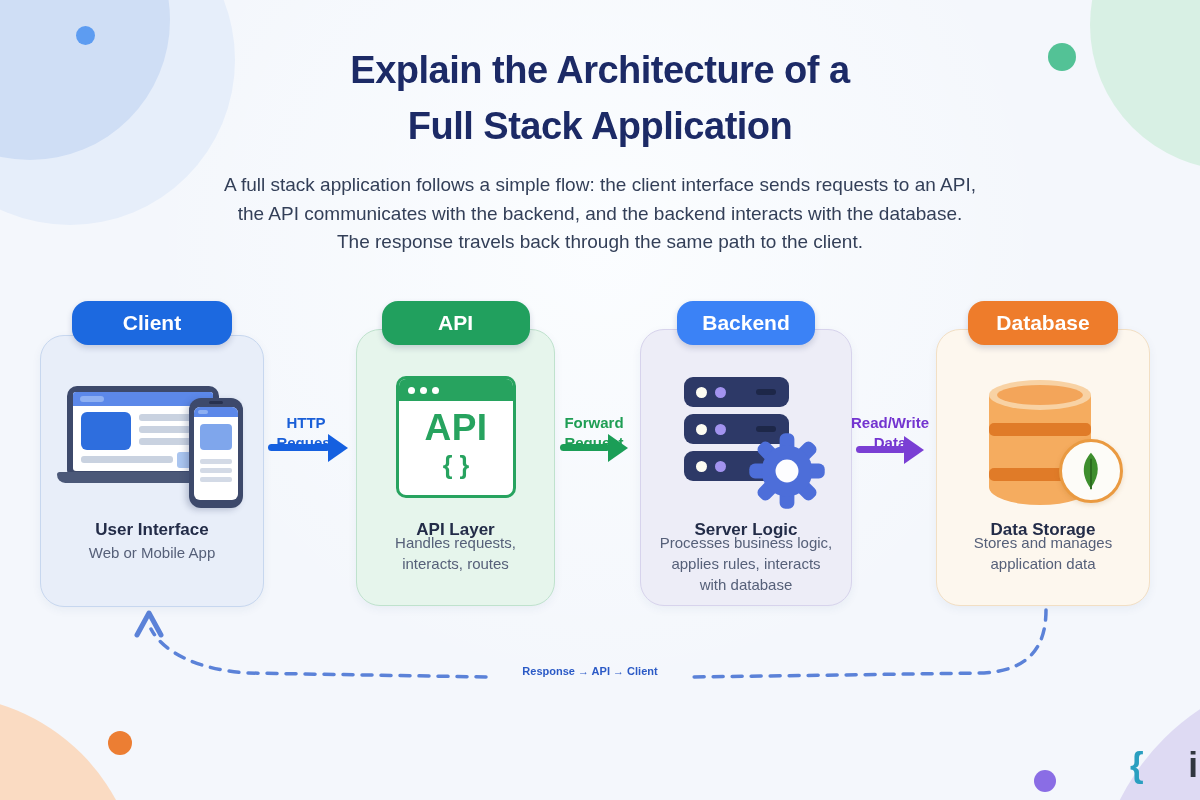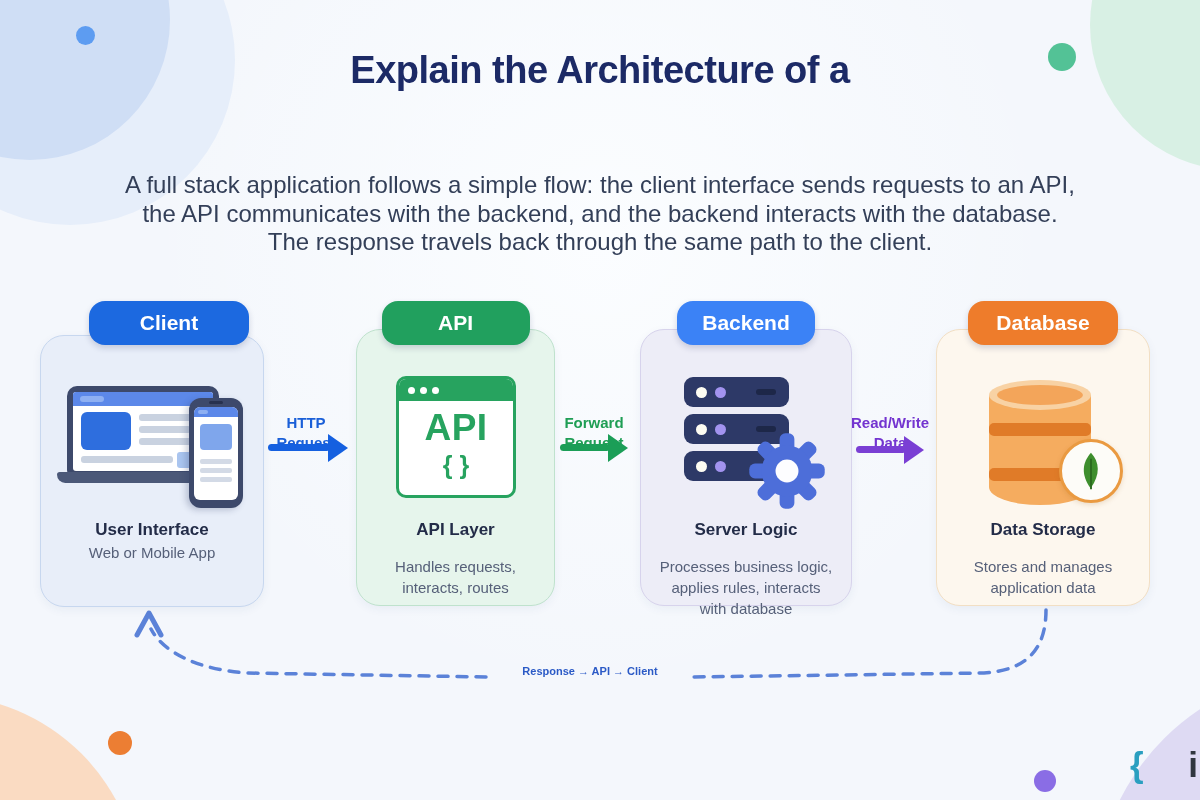--- a/index.html
+++ b/index.html
@@ -19,41 +19,41 @@
   .blob-br{left:1095px;top:670px;width:470px;height:470px;background:#dedaf3;}
   .dot{position:absolute;border-radius:50%;}
   .dot-blue{left:76px;top:26px;width:19px;height:19px;background:#5d9cf1;}
   .dot-green{left:1048px;top:43px;width:28px;height:28px;background:#53c296;}
   .dot-orange{left:108px;top:731px;width:24px;height:24px;background:#ec7e33;}
   .dot-purple{left:1034px;top:770px;width:22px;height:22px;background:#8a6de5;}
   
   .title{position:absolute;left:0;top:42px;width:1200px;text-align:center;
     font-size:38px;line-height:56px;font-weight:bold;color:#1c2a66;letter-spacing:-0.5px;}
   .intro{position:absolute;left:0;top:171px;width:1200px;text-align:center;
-    font-size:24px;line-height:28.5px;color:#333f58;}
+    font-size:19px;line-height:28.5px;color:#333f58;}
   
   .card{position:absolute;border-radius:24px;border:1.5px solid;
     box-shadow:0 3px 10px rgba(35,60,120,0.06);}
   .card-client{left:40px;top:335px;width:222px;height:270px;background:#e8eef9;border-color:#c7d7ef;}
   .card-api{left:356px;top:329px;width:197px;height:275px;background:#e6f5ec;border-color:#bfe2cd;}
   .card-backend{left:640px;top:329px;width:210px;height:275px;background:#ededf7;border-color:#d7d3ec;}
   .card-db{left:936px;top:329px;width:212px;height:275px;background:#fdf7ee;border-color:#f2dfc4;}
   .pill{position:absolute;left:50%;transform:translateX(-50%);height:44px;line-height:44px;
     border-radius:16px;color:#fff;font-size:21px;font-weight:bold;text-align:center;
     box-shadow:0 3px 6px rgba(30,40,90,0.18);}
-  .pill-client{top:-35px;width:160px;background:#1c69e0;margin-left:17px;}
+  .pill-client{top:-35px;width:160px;background:#1c69e0;}
   .pill-api{top:-29px;width:148px;background:#21a05e;}
   .pill-backend{top:-29px;width:138px;background:#3b82f6;}
   .pill-db{top:-29px;width:150px;background:#ee7c2b;}
   .card-heading{position:absolute;left:0;width:100%;text-align:center;
     font-size:17px;font-weight:bold;color:#232c48;}
   .card-desc{position:absolute;left:0;width:100%;text-align:center;
     font-size:15px;line-height:21px;color:#566079;}
   .h-client{top:184px}.d-client{top:206px}
-  .h-std{top:190px}.d-std{top:226px}
+  .h-std{top:190px}.d-std{top:202px}
   
   .laptop{position:absolute;left:26px;top:50px;width:152px;height:88px;
     background:#3d496b;border-radius:10px 10px 4px 4px;}
   .laptop-screen{position:absolute;left:6px;right:6px;top:6px;bottom:3px;background:#ffffff;
     border-radius:3px;overflow:hidden;}
   .lp-header{position:absolute;left:0;top:0;width:100%;height:14px;background:#5c88e9;}
   .lp-tab{position:absolute;left:7px;top:4px;width:24px;height:6px;background:#8fb0f2;border-radius:3px;}
   .lp-hero{position:absolute;left:8px;top:20px;width:50px;height:38px;background:#2e6ede;border-radius:6px;}
   .lp-line{position:absolute;background:#c9d2e0;border-radius:3px;height:7px;}
   .lp-l1{left:66px;top:22px;width:68px;}
@@ -135,20 +135,21 @@
   <div class="blob blob-tr"></div>
   <div class="blob blob-bl"></div>
   <div class="blob blob-br"></div>
   <div class="dot dot-blue"></div>
   <div class="dot dot-green"></div>
   <div class="dot dot-orange"></div>
   <div class="dot dot-purple"></div>
 
   <div class="title">
     <div>Explain the Architecture of a</div>
+    <div>Full Stack Application</div>
   </div>
   <div class="intro">
     <div>A full stack application follows a simple flow: the client interface sends requests to an API,</div>
     <div>the API communicates with the backend, and the backend interacts with the database.</div>
     <div>The response travels back through the same path to the client.</div>
   </div>
 
   <svg class="return-svg" width="1200" height="800">
     <path d="M1046,610 C1046,646 1030,670 984,673 L692,677" fill="none" stroke="#5b82d8" stroke-width="3.5" stroke-dasharray="10 9" stroke-linecap="round"></path>
     <path d="M486,677 L248,673 C198,670 163,652 151,629" fill="none" stroke="#5b82d8" stroke-width="3.5" stroke-dasharray="10 9" stroke-linecap="round"></path>

